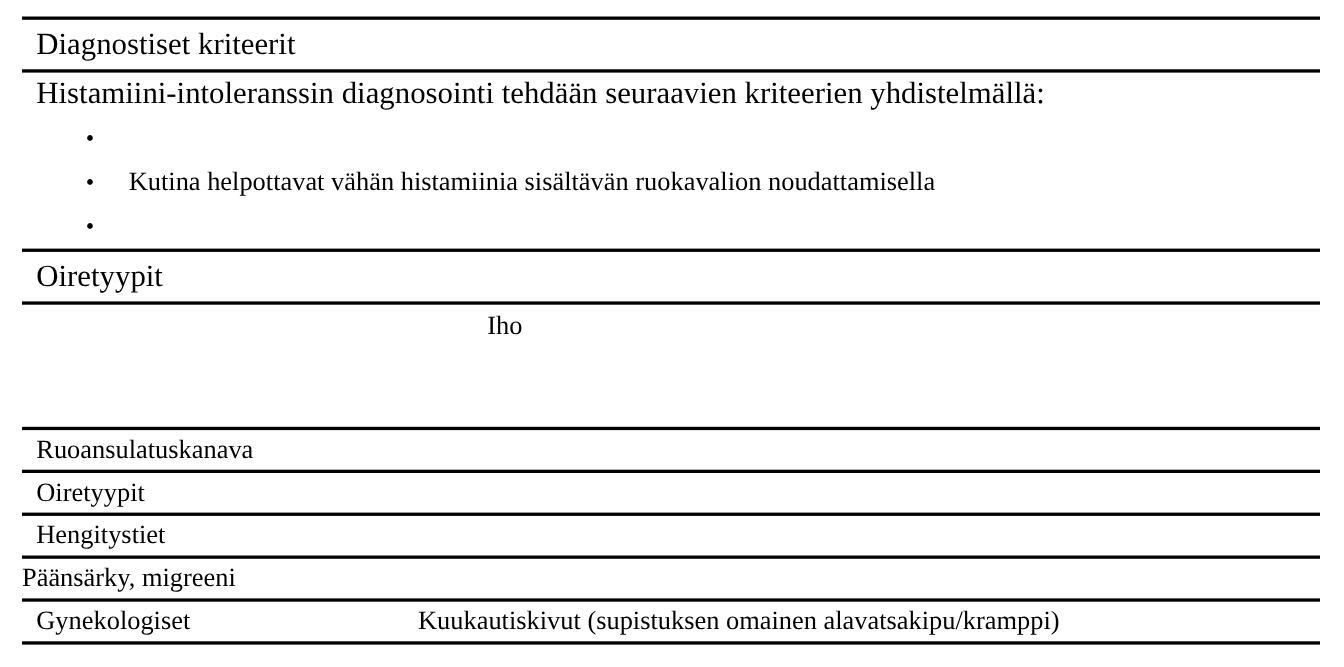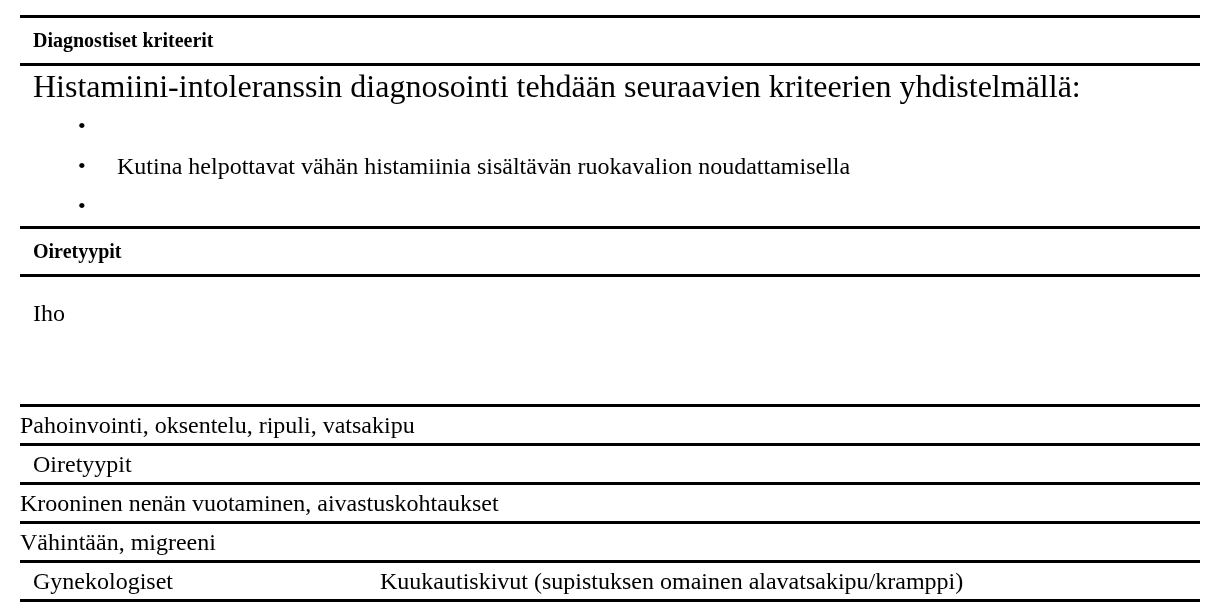--- a/index.html
+++ b/index.html
@@ -1,28 +1,28 @@
 <!DOCTYPE html>
 <html><head>
 <meta charset="utf-8">
 <style>
   html, body { margin: 0; padding: 0; background: #ffffff; }
   body { width: 1222px; height: 606px; position: relative; overflow: hidden;
          font-family: "Liberation Serif", "DejaVu Serif", serif; color: #000; }
   .doc { position: absolute; left: 20px; top: 15px; width: 1180px; }
   .rule { height: 3px; background: #000; width: 1180px; }
-  .section-title { font-weight: bold; font-size: 20px; height: 45px; line-height: 45px; padding-left: 13px; }
-  .intro { font-size: 32px; line-height: 40px; padding-left: 13px; }
+  .section-title { font-weight: normal; font-size: 28px; height: 45px; line-height: 45px; padding-left: 13px; }
+  .intro { font-size: 28px; line-height: 40px; padding-left: 13px; }
   ul.crit { margin: 0; padding: 0; list-style: none; }
   ul.crit li { font-size: 24px; height: 40px; line-height: 40px; position: relative; padding-left: 97px; }
   ul.crit li .bullet { position: absolute; left: 58px; top: 0; font-size: 22px; }
   .row { display: flex; font-size: 24px; }
   .row .c1 { width: 347px; padding-left: 13px; }
   .row .c2 { flex: 1; padding-right: 5px; }
-  .row.iho { line-height: 40px; height: 111px; padding-top: 16px; }
+  .row.iho { line-height: 40px; height: 111px; padding-top: 0; justify-content: center; }
   .row.single { height: 36px; line-height: 36px; }
 </style>
 </head>
 <body>
 
 <div class="doc">
   <div class="rule"></div>
   <div class="section-title">Diagnostiset kriteerit</div>
   <div class="rule"></div>
   <div class="intro">Histamiini-intoleranssin diagnosointi tehdään seuraavien kriteerien yhdistelmällä:</div>
@@ -33,33 +33,33 @@
   </ul>
   <div class="rule"></div>
   <div class="section-title">Oiretyypit</div>
   <div class="rule"></div>
 
   <div class="row iho">
     <div class="c1">Iho</div>
   </div>
   <div class="rule"></div>
   <div class="row single">
-    <div class="c2">Pahoinvointi, oksentelu, ripuli, vatsakipu</div>
+    <div class="c1">Ruoansulatuskanava</div>
   </div>
   <div class="rule"></div>
   <div class="row single">
     <div class="c1">Oiretyypit</div>
   </div>
   <div class="rule"></div>
   <div class="row single">
-    <div class="c2">Krooninen nenän vuotaminen, aivastuskohtaukset</div>
+    <div class="c1">Hengitystiet</div>
   </div>
   <div class="rule"></div>
   <div class="row single">
-    <div class="c2">Vähintään, migreeni</div>
+    <div class="c2">Päänsärky, migreeni</div>
   </div>
   <div class="rule"></div>
   <div class="row single">
     <div class="c1">Gynekologiset</div>
     <div class="c2">Kuukautiskivut (supistuksen omainen alavatsakipu/kramppi)</div>
   </div>
   <div class="rule"></div>
 </div>
 
 </body></html>

